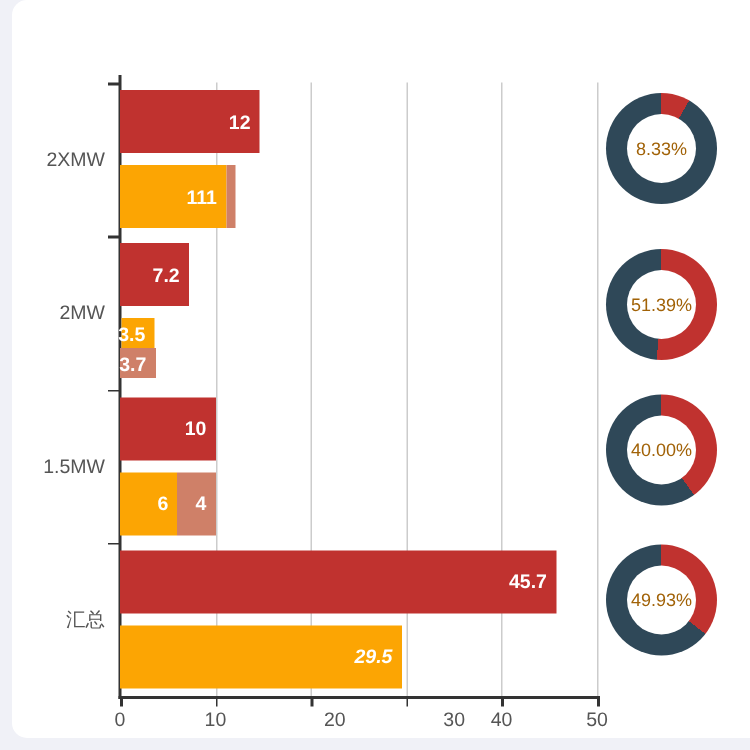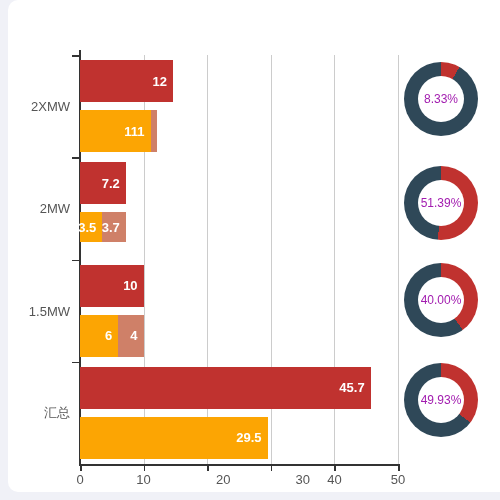--- a/index.html
+++ b/index.html
@@ -108,21 +108,21 @@
     left: 14px; top: 14px;
     width: 46px; height: 46px;
     border-radius: 50%;
     background: #ffffff;
     display: flex;
     align-items: center;
     justify-content: center;
   }
   .donut .pct {
     font-size: 12px;
-    color: #a21caf;
+    color: #a16207;
     white-space: nowrap;
   }
 </style>
 </head>
 <body>
 
 <div id="page">
   <div class="card">
 
     <div class="axis-line-y"></div>
@@ -169,36 +169,36 @@
         <div class="bar" style="top: 60.125px; left: 72px; height: 42px;">
           <div class="seg" style="width: 93px; background: rgb(192, 50, 47);">12</div>
         </div>
         <div class="bar" style="top: 110.125px; left: 72px; height: 42px;">
           <div class="seg" style="width: 70.596px; background: rgb(252, 165, 3);">111</div>
           <div class="seg" style="width: 3.816px; background: rgb(207, 128, 104);"></div>
         </div>
         <div class="bar" style="top: 162.375px; left: 72px; height: 42px;">
           <div class="seg" style="width: 45.792px; background: rgb(192, 50, 47);">7.2</div>
         </div>
-        <div class="bar" style="top: 212.375px; left: 72px; height: 30px;">
+        <div class="bar" style="top: 212.375px; left: 72px; height: 40px; flex-direction: column;">
           <div class="seg" style="width: 22.26px; background: rgb(252, 165, 3);">3.5</div>
           <div class="seg" style="width: 23.532px; background: rgb(207, 128, 104);">3.7</div>
         </div>
         <div class="bar" style="top: 264.625px; left: 72px; height: 42px;">
           <div class="seg" style="width: 63.6px; background: rgb(192, 50, 47);">10</div>
         </div>
         <div class="bar" style="top: 314.625px; left: 72px; height: 42px;">
           <div class="seg" style="width: 38.16px; background: rgb(252, 165, 3);">6</div>
           <div class="seg" style="width: 25.44px; background: rgb(207, 128, 104);">4</div>
         </div>
         <div class="bar" style="top: 366.875px; left: 72px; height: 42px;">
           <div class="seg" style="width: 290.652px; background: rgb(192, 50, 47);">45.7</div>
         </div>
         <div class="bar" style="top: 416.875px; left: 72px; height: 42px;">
-          <div class="seg" style="width: 187.62px; background: rgb(252, 165, 3);">29.5</div>
+          <div class="seg" style="width: 187.62px; background: rgb(252, 165, 3); font-style: italic;">29.5</div>
         </div>
       </div>
 
     <div id="donuts">
         <div class="donut-wrap" style="left: 396px; top: 62px;">
           <div class="donut" style="background: conic-gradient(rgb(192, 50, 47) 0deg, rgb(192, 50, 47) 29.988deg, rgb(47, 72, 88) 29.988deg, rgb(47, 72, 88) 360deg);">
             <div class="hole">
               <span class="pct">8.33%</span>
             </div>
           </div>

